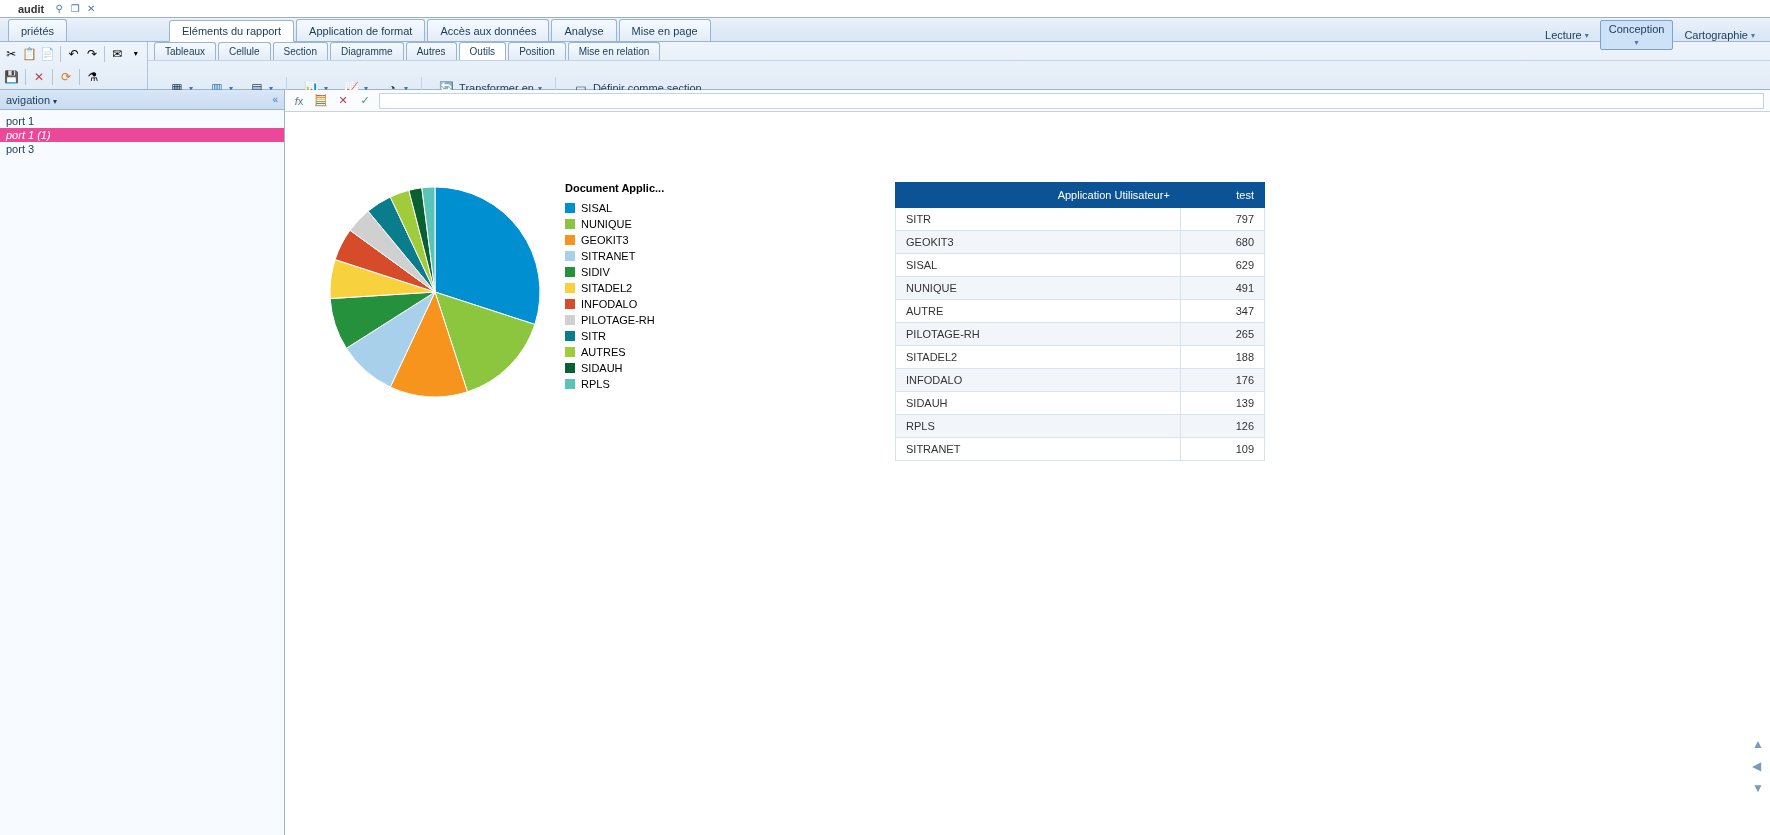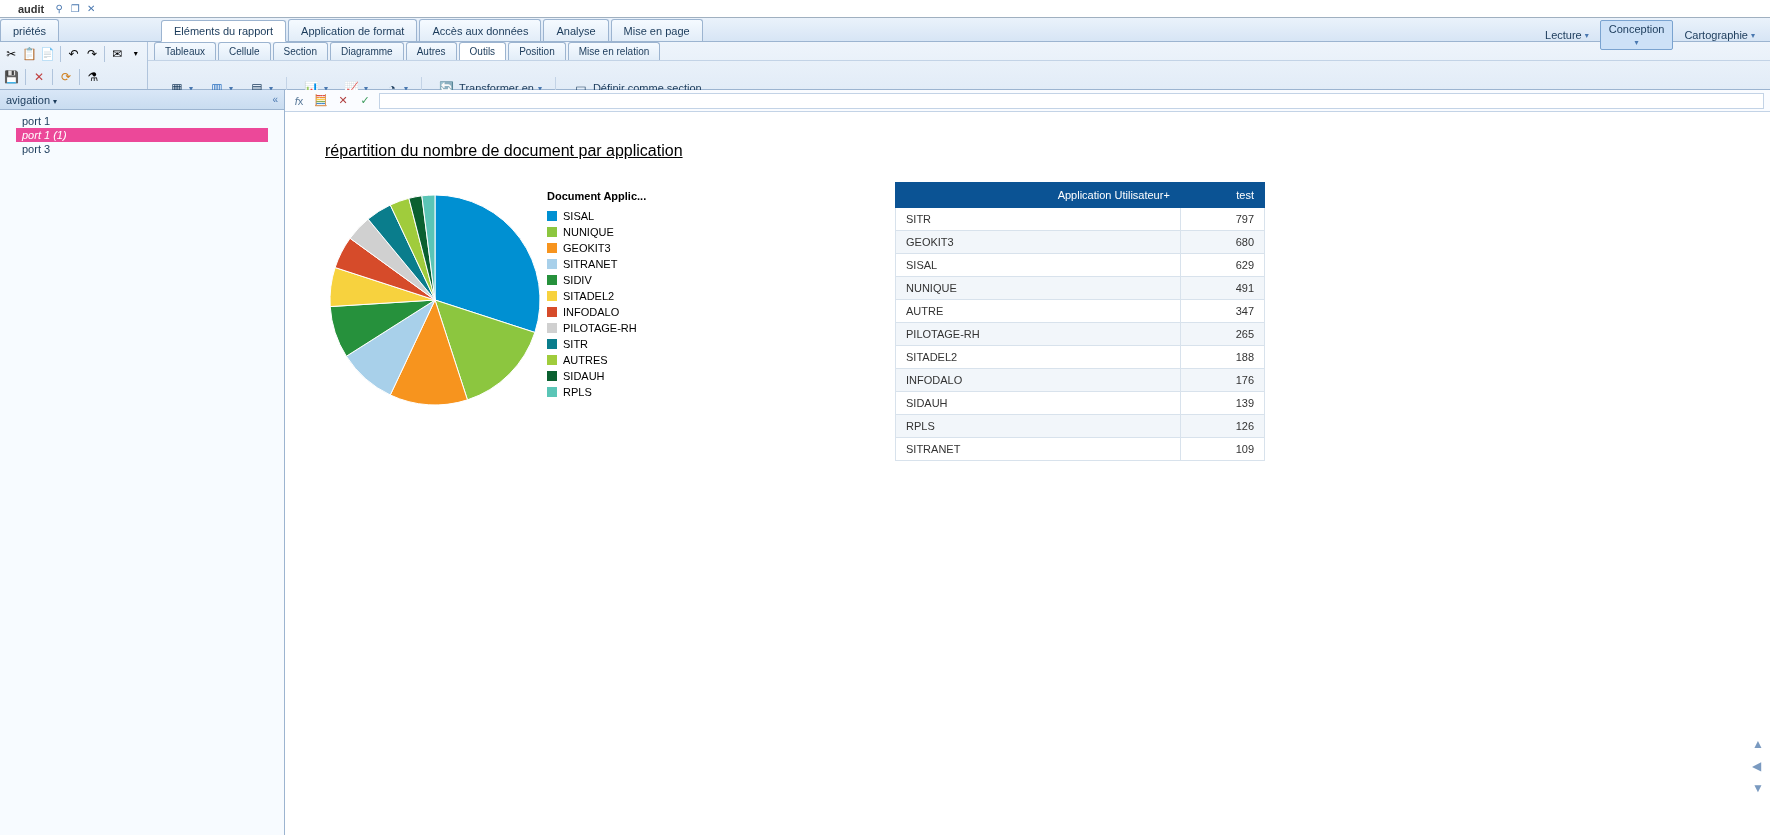--- a/index.html
+++ b/index.html
@@ -5,21 +5,21 @@
 * { box-sizing: border-box; margin: 0; padding: 0; }
 body { font-family: Tahoma, Arial, sans-serif; font-size: 11px; background: #fff; overflow: hidden; width: 1770px; height: 835px; }
 
 
 .title-bar { height: 18px; background: #fff; border-bottom: 1px solid #a0b0c0; display: flex; align-items: center; padding-left: 12px; }
 .title-bar .doc-title { font-weight: bold; color: #333; padding: 0 6px; }
 .title-bar .mini-icon { width: 14px; height: 14px; margin-left: 2px; display: inline-flex; align-items: center; justify-content: center; font-size: 10px; color: #4a78b0; cursor: pointer; }
 
 
 .main-tabs-row { height: 24px; background: linear-gradient(#eaf2fb, #d7e5f5); border-bottom: 1px solid #9cb4d0; display: flex; align-items: flex-end; position: relative; }
-.main-tabs-left { display: flex; padding-left: 0; }
+.main-tabs-left { display: flex; padding-left: 8px; }
 .side-tab, .main-tab { height: 22px; padding: 0 12px; display: flex; align-items: center; border: 1px solid #9cb4d0; border-bottom: none; margin-right: 2px; background: linear-gradient(#f5faff, #e2edf8); border-radius: 3px 3px 0 0; font-size: 11px; color: #1a3a5a; cursor: pointer; white-space: nowrap; }
 .main-tab.active { background: #fff; border-bottom: 1px solid #fff; position: relative; top: 1px; }
 .main-tabs-center { display: flex; margin-left: 100px; }
 .main-tabs-right { position: absolute; right: 6px; top: 2px; display: flex; gap: 2px; }
 .mode-btn { padding: 2px 8px; border: 1px solid transparent; font-size: 11px; color: #1a3a5a; cursor: pointer; display: flex; align-items: center; gap: 3px; }
 .mode-btn.active { background: #cde1f7; border: 1px solid #7aa3d0; border-radius: 2px; flex-direction: column; }
 .mode-btn .arrow { font-size: 8px; color: #4a78b0; }
 
 
 .sub-row { height: 48px; background: linear-gradient(#eef4fb, #e2ecf7); border-bottom: 1px solid #9cb4d0; display: flex; }
@@ -37,38 +37,38 @@
 .tool-btn { height: 22px; padding: 0 6px; display: flex; align-items: center; gap: 4px; font-size: 11px; color: #1a3a5a; cursor: pointer; border: 1px solid transparent; border-radius: 2px; }
 .tool-btn .ticon { width: 16px; height: 16px; display: inline-flex; align-items: center; justify-content: center; font-size: 12px; }
 .tool-btn .arrow { font-size: 8px; color: #4a78b0; }
 
 
 .content-row { display: flex; height: calc(100% - 90px); }
 .left-panel { width: 285px; border-right: 1px solid #9cb4d0; display: flex; flex-direction: column; background: #f7fbff; }
 .nav-header { height: 20px; background: linear-gradient(#d9e7f7, #c9dcf0); border-bottom: 1px solid #9cb4d0; display: flex; align-items: center; padding: 0 6px; font-size: 11px; color: #1a3a5a; justify-content: space-between; }
 .nav-header .arrow { font-size: 8px; }
 .nav-collapse { cursor: pointer; font-size: 10px; color: #4a78b0; }
-.nav-list { padding: 4px 16px; }
+.nav-list { padding: 4px 0; }
 .nav-item { padding: 1px 6px; font-size: 11px; color: #1a3a5a; cursor: pointer; }
 .nav-item.selected { background: #ec4899; color: #fff; font-style: italic; }
 
 .right-area { flex: 1; display: flex; flex-direction: column; position: relative; }
 .formula-bar { height: 22px; border-bottom: 1px solid #c3d3e6; display: flex; align-items: center; padding: 0 6px; gap: 6px; background: #fafcff; }
 .formula-bar .fb-icon { width: 16px; height: 16px; display: inline-flex; align-items: center; justify-content: center; font-size: 11px; color: #5a7a9a; cursor: pointer; }
 .formula-input { flex: 1; height: 16px; border: 1px solid #c3d3e6; background: #fff; }
 
 .canvas { flex: 1; background: #fff; overflow: auto; position: relative; padding: 30px 40px; }
 
 
 .report-title { font-size: 16px; color: #000; text-decoration: underline; margin-bottom: 30px; font-family: Arial; }
 .report-row { display: flex; gap: 90px; align-items: flex-start; }
 .chart-block { width: 480px; }
 .table-block { width: 370px; }
 
-.pie-wrap { display: flex; align-items: flex-start; gap: 2px; }
+.pie-wrap { display: flex; align-items: flex-start; gap: 20px; margin-top: 40px; }
 .legend { font-size: 11px; }
 .legend-title { font-weight: bold; font-size: 11px; margin-bottom: 6px; }
 .legend-item { display: flex; align-items: center; gap: 6px; padding: 2px 0; }
 .legend-sw { width: 10px; height: 10px; }
 
 .data-table { border-collapse: collapse; width: 100%; margin-top: 40px; font-size: 11px; }
 .data-table th { background: #0b5394; color: #fff; text-align: right; padding: 6px 10px; font-weight: normal; border: 1px solid #0b5394; }
 .data-table td { padding: 5px 10px; border: 1px solid #d8e2ec; color: #333; }
 .data-table td.num { text-align: right; }
 .data-table tr:nth-child(even) td { background: #f2f6fa; }
@@ -209,21 +209,20 @@
     <div class="formula-bar">
       <span class="fb-icon"><i>f</i>x</span>
       <span class="fb-icon">🧮</span>
       <span class="fb-icon" style="color:#b04040;">✕</span>
       <span class="fb-icon" style="color:#3a9a5a;">✓</span>
       <div class="formula-input"></div>
     </div>
     <div class="canvas">
       <div class="report-row">
         <div class="chart-block">
-          <div class="report-title">répartition du nombre de document par application</div>
           <div class="pie-wrap">
             <svg id="pie-svg" width="220" height="220" viewBox="0 0 220 220">
                 <path d="M 110 110 L 110 5 A 105 105 0 0 1 209.8609342109911 142.44678440936949 Z" fill="#0090d2" stroke="#fff" stroke-width="1"></path>
                 <path d="M 110 110 L 209.8609342109911 142.44678440936949 A 105 105 0 0 1 142.44678440936949 209.8609342109911 Z" fill="#8cc63f" stroke="#fff" stroke-width="1"></path>
                 <path d="M 110 110 L 142.44678440936949 209.8609342109911 A 105 105 0 0 1 65.29317438566741 205.00684050893207 Z" fill="#f7941e" stroke="#fff" stroke-width="1"></path>
                 <path d="M 110 110 L 65.29317438566741 205.00684050893207 A 105 105 0 0 1 21.345567822288416 166.26181347279464 Z" fill="#a8d0ea" stroke="#fff" stroke-width="1"></path>
                 <path d="M 110 110 L 21.345567822288416 166.26181347279464 A 105 105 0 0 1 5.207193515031491 116.59300455057793 Z" fill="#26913c" stroke="#fff" stroke-width="1"></path>
                 <path d="M 110 110 L 5.207193515031491 116.59300455057793 A 105 105 0 0 1 10.139065789008882 77.55321559063049 Z" fill="#f7d23e" stroke="#fff" stroke-width="1"></path>
                 <path d="M 110 110 L 10.139065789008882 77.55321559063049 A 105 105 0 0 1 25.0532155906305 48.28254850929033 Z" fill="#d64b2a" stroke="#fff" stroke-width="1"></path>
                 <path d="M 110 110 L 25.0532155906305 48.28254850929033 A 105 105 0 0 1 43.070481076387594 29.096109508542114 Z" fill="#d0d0d0" stroke="#fff" stroke-width="1"></path>

